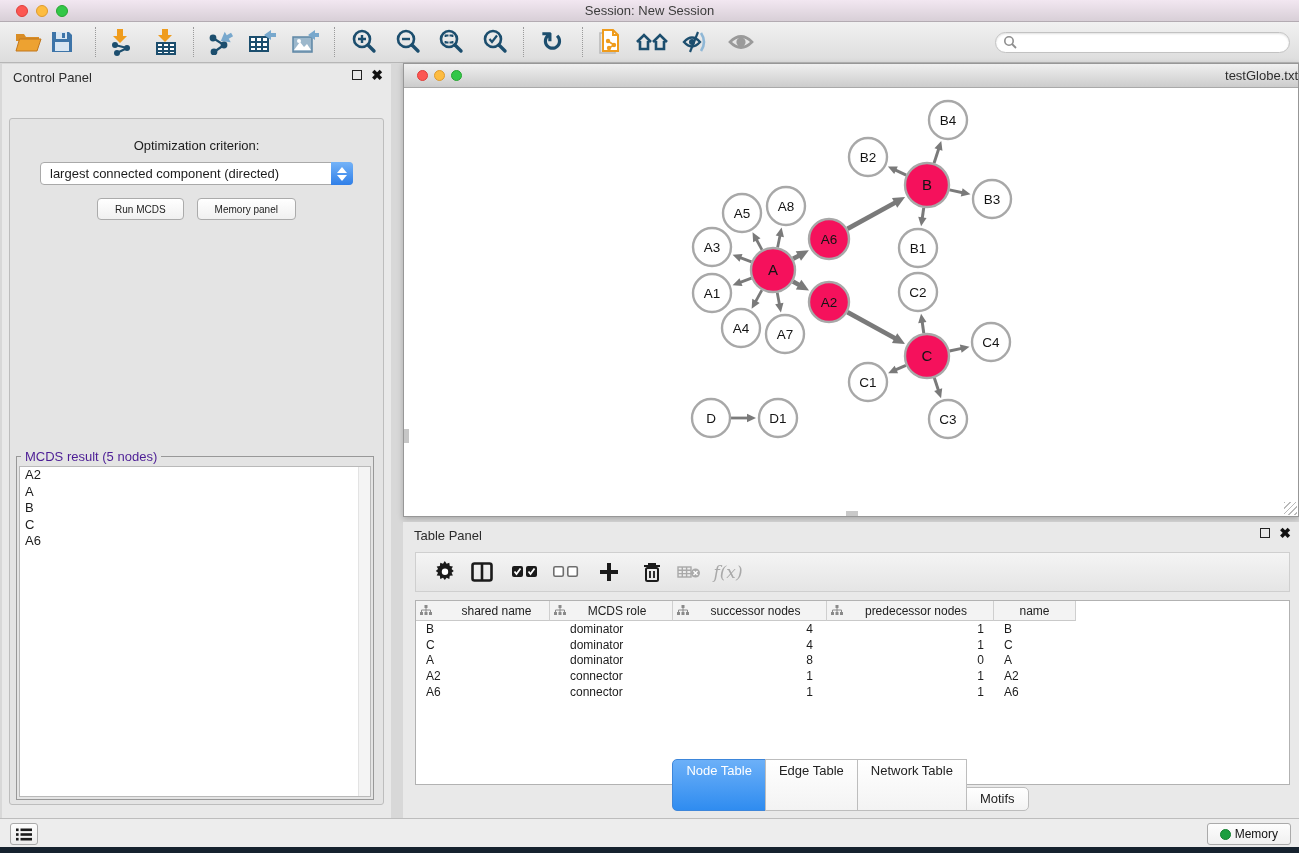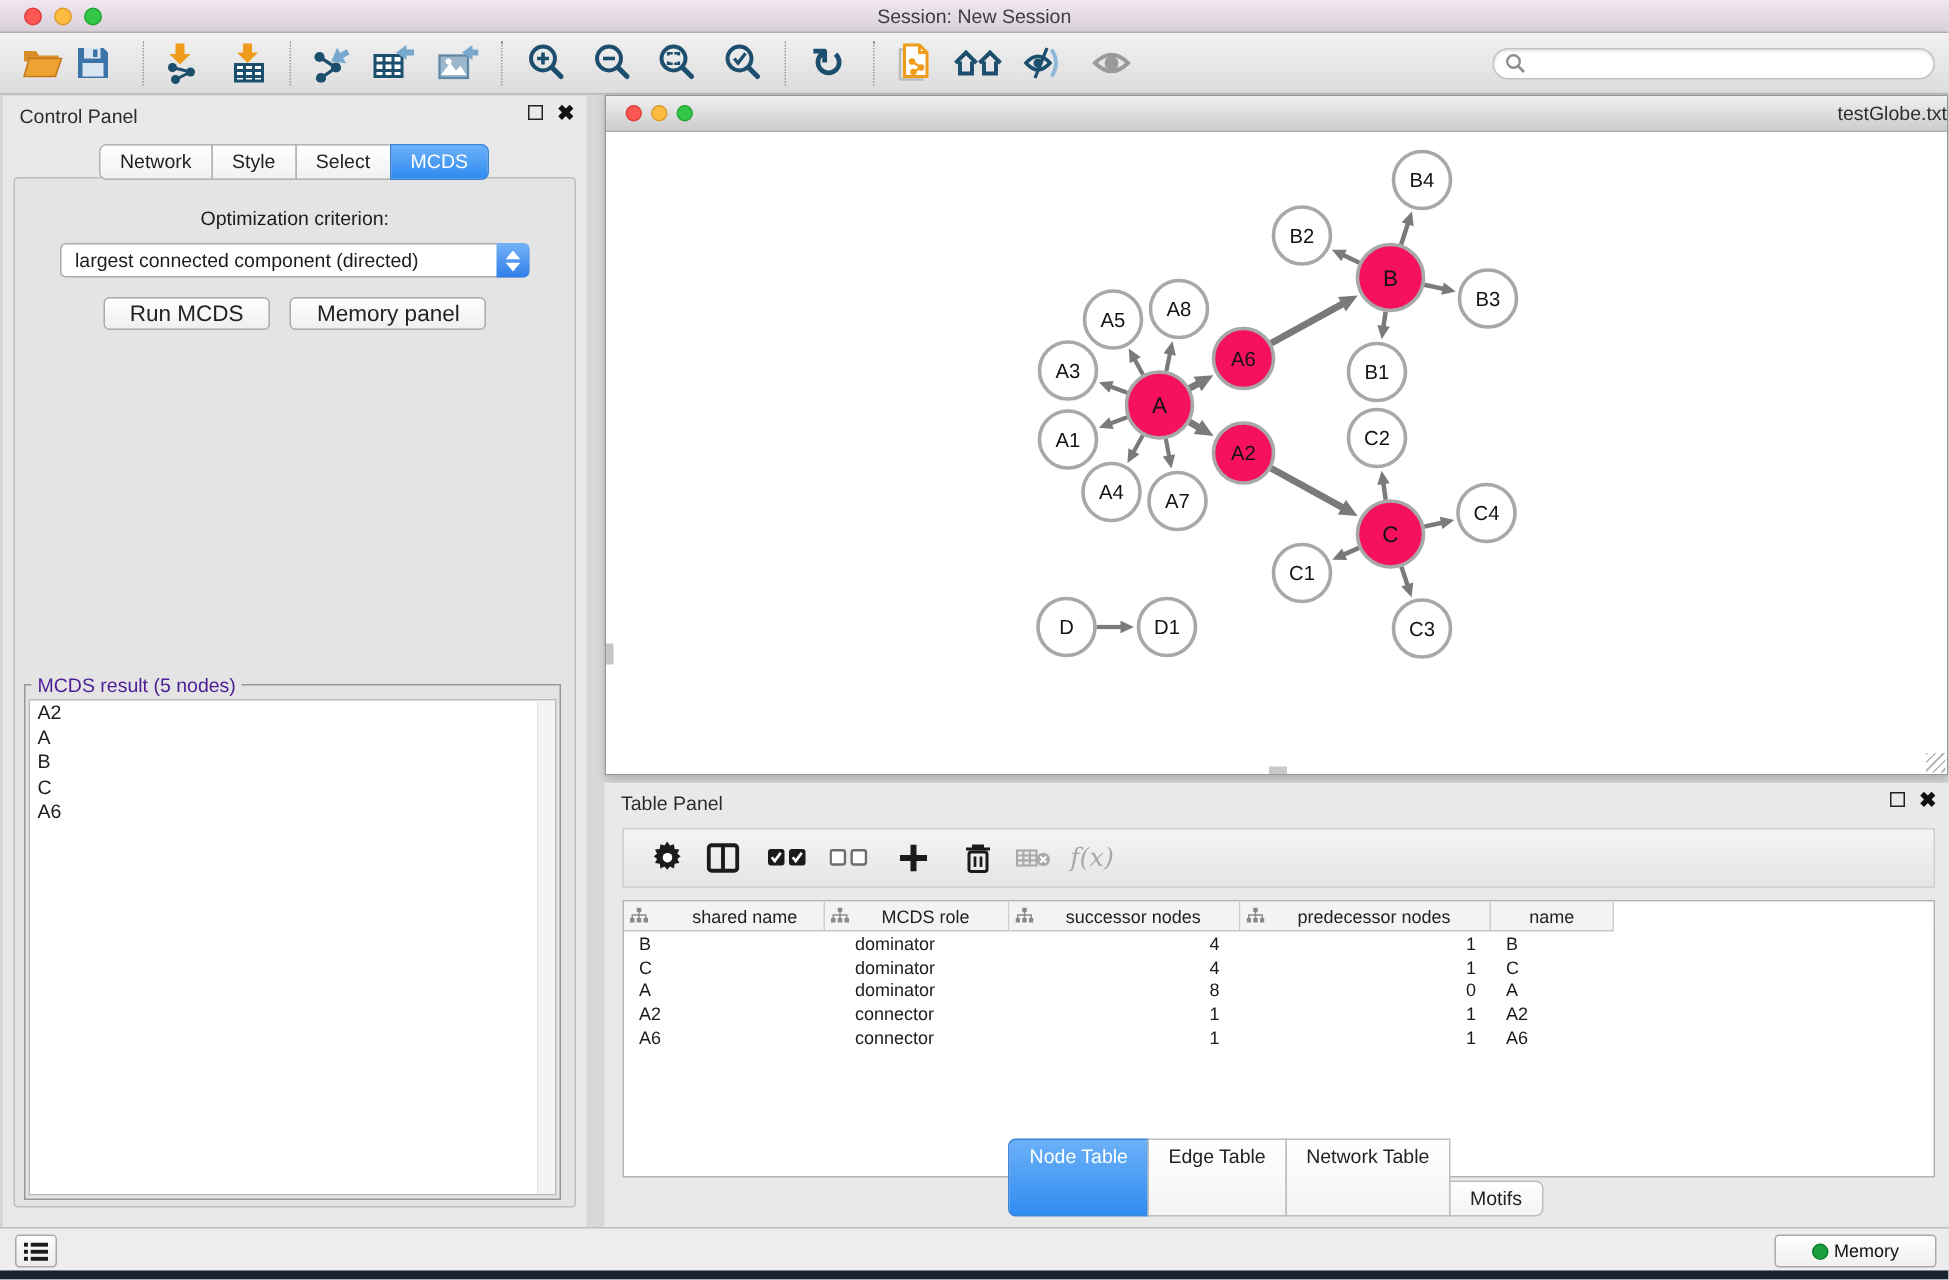--- a/index.html
+++ b/index.html
@@ -48,21 +48,21 @@
     background:#e4e4e4; border:1px solid #bdbdbd; border-radius:3px; }
   .opt-label { margin-top:19px; text-align:center; font-size:13px; }
   .dropdown { position:relative; margin:9px auto 0; width:313px; height:23px;
     background:#fff; border:1px solid #a9a9a9; border-radius:4px;
     display:flex; align-items:center; padding-left:9px; font-size:13px; }
   .dd-stepper { position:absolute; right:-1px; top:-1px; width:22px; height:23px;
     background:linear-gradient(#74b3f8,#2f7fe8); border-radius:0 4px 4px 0;
     display:flex; flex-direction:column; align-items:center; justify-content:center; gap:2px; }
   .dd-stepper svg { display:block; }
   .btn-row { display:flex; justify-content:center; gap:13px; margin-top:13px; }
-  .aqua-btn { height:22px; padding:0 17px; font-size:15px; color:#222;
+  .aqua-btn { height:22px; padding:0 17px; font-size:10px; color:#222;
     background:linear-gradient(#ffffff,#f0f0f0); border:1px solid #ababab; border-radius:4px;
     display:flex; align-items:center; }
   .result-box { position:absolute; left:6px; right:9px; top:337px; bottom:4px; border:1px solid #989898; }
   .result-legend { position:absolute; top:-8px; left:4px; background:#e4e4e4; padding:0 4px;
     font-size:13px; color:#4c1d95; }
   .result-list { position:absolute; left:2px; right:2px; top:9px; bottom:2px;
     background:#fff; border:1px solid #b9b9b9; font-size:13px; overflow:hidden; }
   .result-item { padding-left:5px; line-height:16.5px; }
   .vtrack { position:absolute; top:0; bottom:0; right:0; width:12px; background:#f4f4f4; border-left:1px solid #e3e3e3; }
 
@@ -103,21 +103,21 @@
   .tp-tab:first-child { border-radius:5px 0 0 5px; }
   .tp-tab:last-child { border-radius:0 5px 5px 0;margin-top:28px; }
   .tp-tab.active { background:linear-gradient(#6cb0f8,#2f8cf0); color:#fff; border-color:#3d86da; }
 
   
   .statusbar { position:absolute; left:0; right:0; bottom:6px; height:29px;
     background:#ededed; border-top:1px solid #bdbdbd; }
   .list-btn { position:absolute; left:10px; top:4px; width:28px; height:22px;
     background:linear-gradient(#fdfdfd,#ececec); border:1px solid #aaaaaa; border-radius:3px;
     display:flex; align-items:center; justify-content:center; }
-  .memory-btn { position:absolute; right:8px; top:4px; height:22px; padding:0 24px;
+  .memory-btn { position:absolute; right:8px; top:4px; height:22px; padding:0 12px;
     background:linear-gradient(#fdfdfd,#f0f0f0); border:1px solid #aaaaaa; border-radius:3px;
     display:flex; align-items:center; gap:4px; font-size:12px; color:#111; }
   .memdot { width:11px; height:11px; border-radius:50%; background:#1b9e3f; border:1px solid #13802f; }
   .dock-strip { position:absolute; left:0; right:0; bottom:0; height:6px; background:#16222e; }
 </style>
 </head>
 <body>
 
 <div id="app">
 
@@ -266,26 +266,20 @@
   </div>
 
   <div class="control-panel">
     <div class="panel-header">
       <span>Control Panel</span>
       <span class="panel-hicons">
         <span class="float-ico"></span>
         <span class="close-ico">✖</span>
       </span>
     </div>
-    <div class="cp-tabs">
-        <div class="cp-tab">Network</div>
-        <div class="cp-tab">Style</div>
-        <div class="cp-tab">Select</div>
-        <div class="cp-tab active">MCDS</div>
-      </div>
     <div class="cp-content">
       <div class="opt-label">Optimization criterion:</div>
       <div class="dropdown">
         <span>largest connected component (directed)</span>
         <span class="dd-stepper">
           <svg width="10" height="6" viewBox="0 0 10 6">
               <path d="M5 0 L10 6 L0 6 Z" fill="#ffffff"></path>
             </svg>
           <svg width="10" height="6" viewBox="0 0 10 6">
               <path d="M5 6 L10 0 L0 0 Z" fill="#ffffff"></path>

